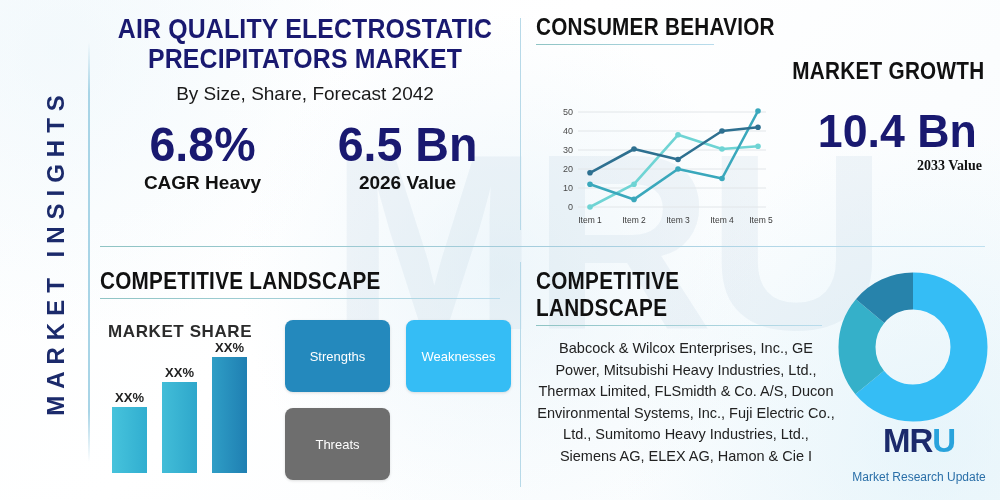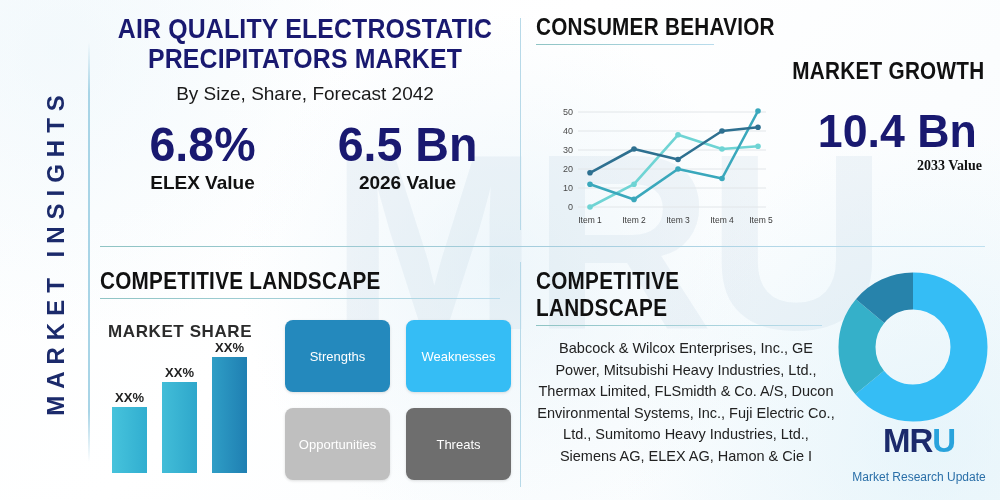--- a/index.html
+++ b/index.html
@@ -166,21 +166,21 @@
   <div class="h-div"></div>
   <div class="v-div-top"></div>
   <div class="v-div-bot"></div>
 
   <div class="q1">
     <div class="main-title">AIR QUALITY ELECTROSTATIC PRECIPITATORS MARKET</div>
     <div class="sub-title">By Size, Share, Forecast 2042</div>
     <div class="stat-row">
       <div class="stat">
         <div class="stat-value">6.8%</div>
-        <div class="stat-label">ELEX Value</div>
+        <div class="stat-label">CAGR Heavy</div>
       </div>
       <div class="stat">
         <div class="stat-value">6.5 Bn</div>
         <div class="stat-label">2026 Value</div>
       </div>
     </div>
   </div>
 
   <div class="q2">
     <div class="sec-head">CONSUMER BEHAVIOR</div>
@@ -284,23 +284,20 @@
       </g>
     </svg>
 
     <div class="swot">
       <div class="swot-box" style="background:#2489bd">
         <span>Strengths</span>
       </div>
       <div class="swot-box" style="background:#35bdf5">
         <span>Weaknesses</span>
       </div>
-      <div class="swot-box" style="background:#bfbfbf">
-        <span>Opportunities</span>
-      </div>
       <div class="swot-box" style="background:#6e6e6e">
         <span>Threats</span>
       </div>
     </div>
   </div>
 
   <div class="q4">
     <div class="sec-head">COMPETITIVE LANDSCAPE</div>
     <div class="sec-underline" style="width:286px"></div>
     <div class="players">Babcock &amp; Wilcox Enterprises, Inc., GE Power, Mitsubishi Heavy Industries, Ltd., Thermax Limited, FLSmidth &amp; Co. A/S, Ducon Environmental Systems, Inc., Fuji Electric Co., Ltd., Sumitomo Heavy Industries, Ltd., Siemens AG, ELEX AG, Hamon &amp; Cie I</div>

